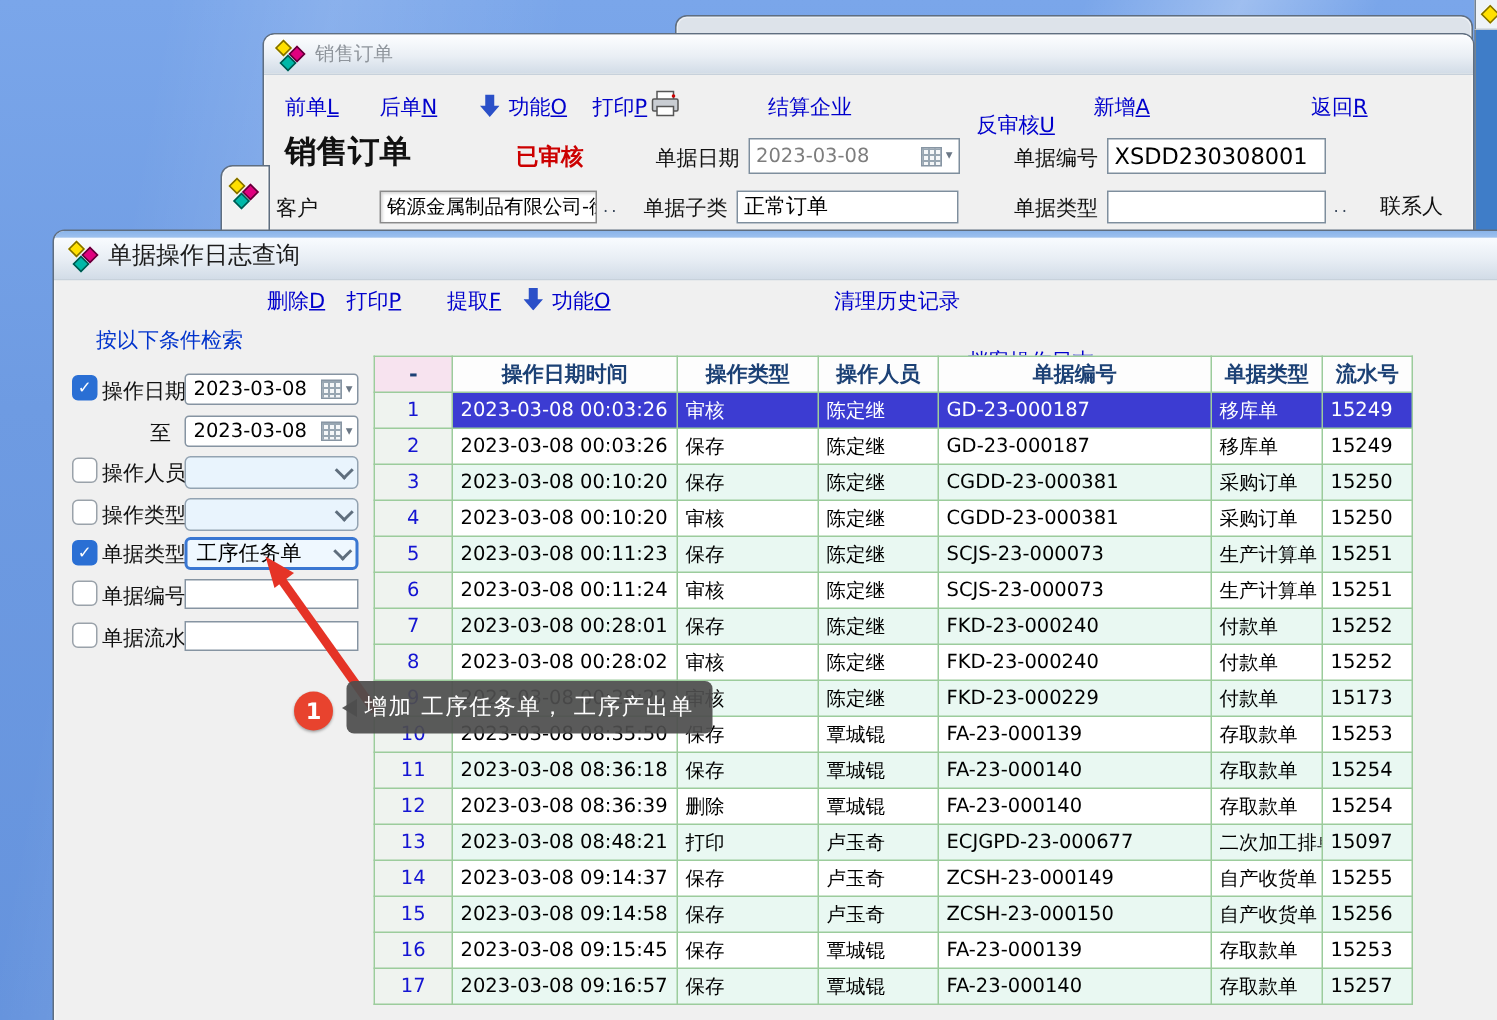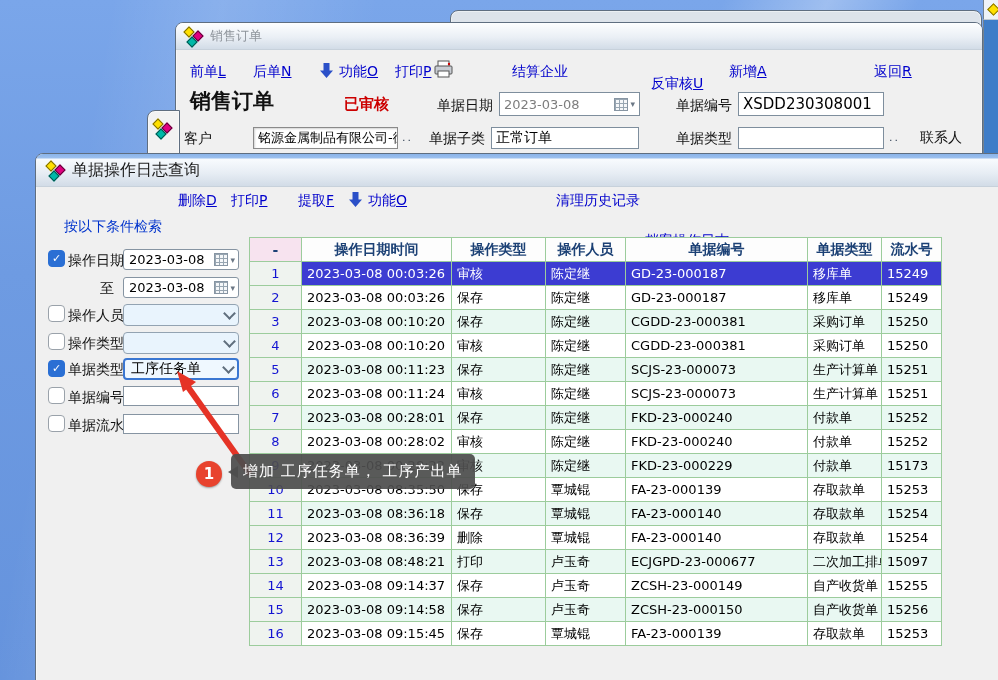--- a/index.html
+++ b/index.html
@@ -407,20 +407,29 @@
           </tr>
           <tr>
             <td class="rownum">16</td>
             <td>2023-03-08 09:15:45</td>
             <td>保存</td>
             <td>覃城锟</td>
             <td>FA-23-000139</td>
             <td>存取款单</td>
             <td>15253</td>
           </tr>
+          <tr>
+            <td class="rownum">17</td>
+            <td>2023-03-08 09:16:57</td>
+            <td>保存</td>
+            <td>覃城锟</td>
+            <td>FA-23-000140</td>
+            <td>存取款单</td>
+            <td>15257</td>
+          </tr>
         </tbody>
     </table>
   </div>
 
   <svg class="arrow-svg" width="998" height="680" viewBox="0 0 998 680">
     <line x1="250" y1="474" x2="188" y2="387" stroke="#e53326" stroke-width="6"></line>
     <polygon points="177,371 196,382 183,392" fill="#e53326"></polygon>
   </svg>
   <div class="badge" style="left:196px;top:461px;">1</div>
   <div class="tooltip" style="left:231px;top:454px;">增加 工序任务单， 工序产出单</div>

